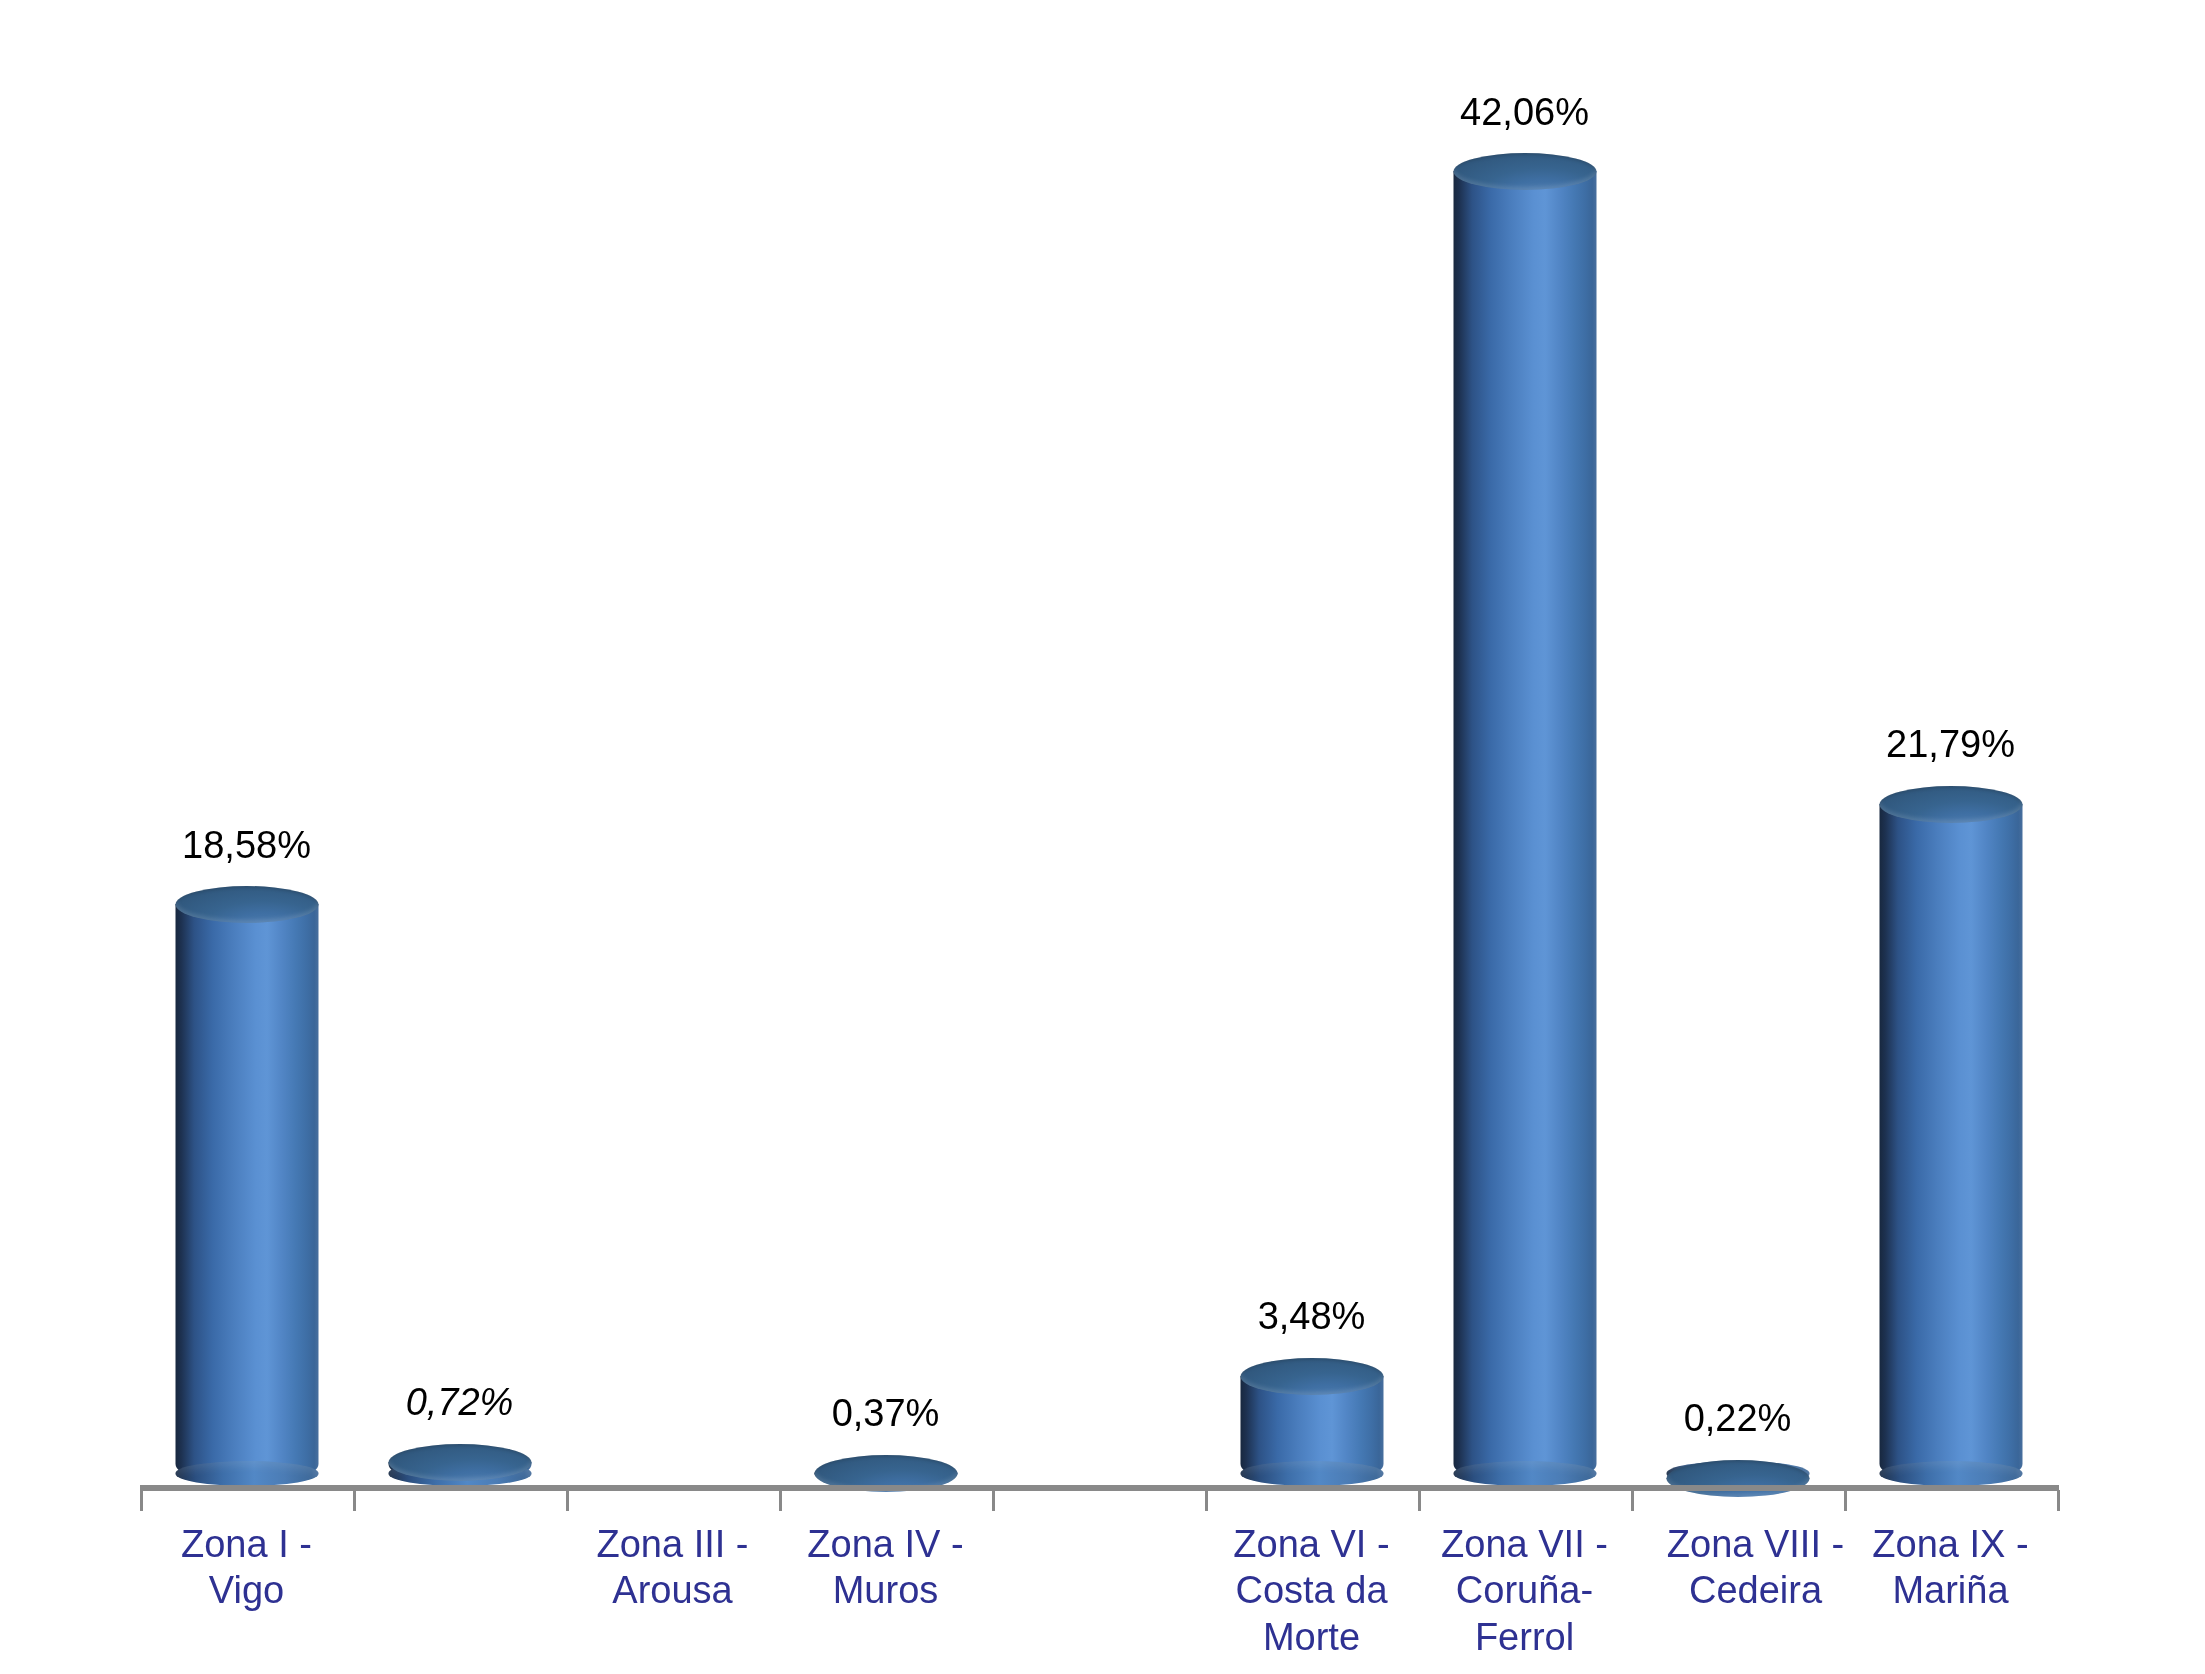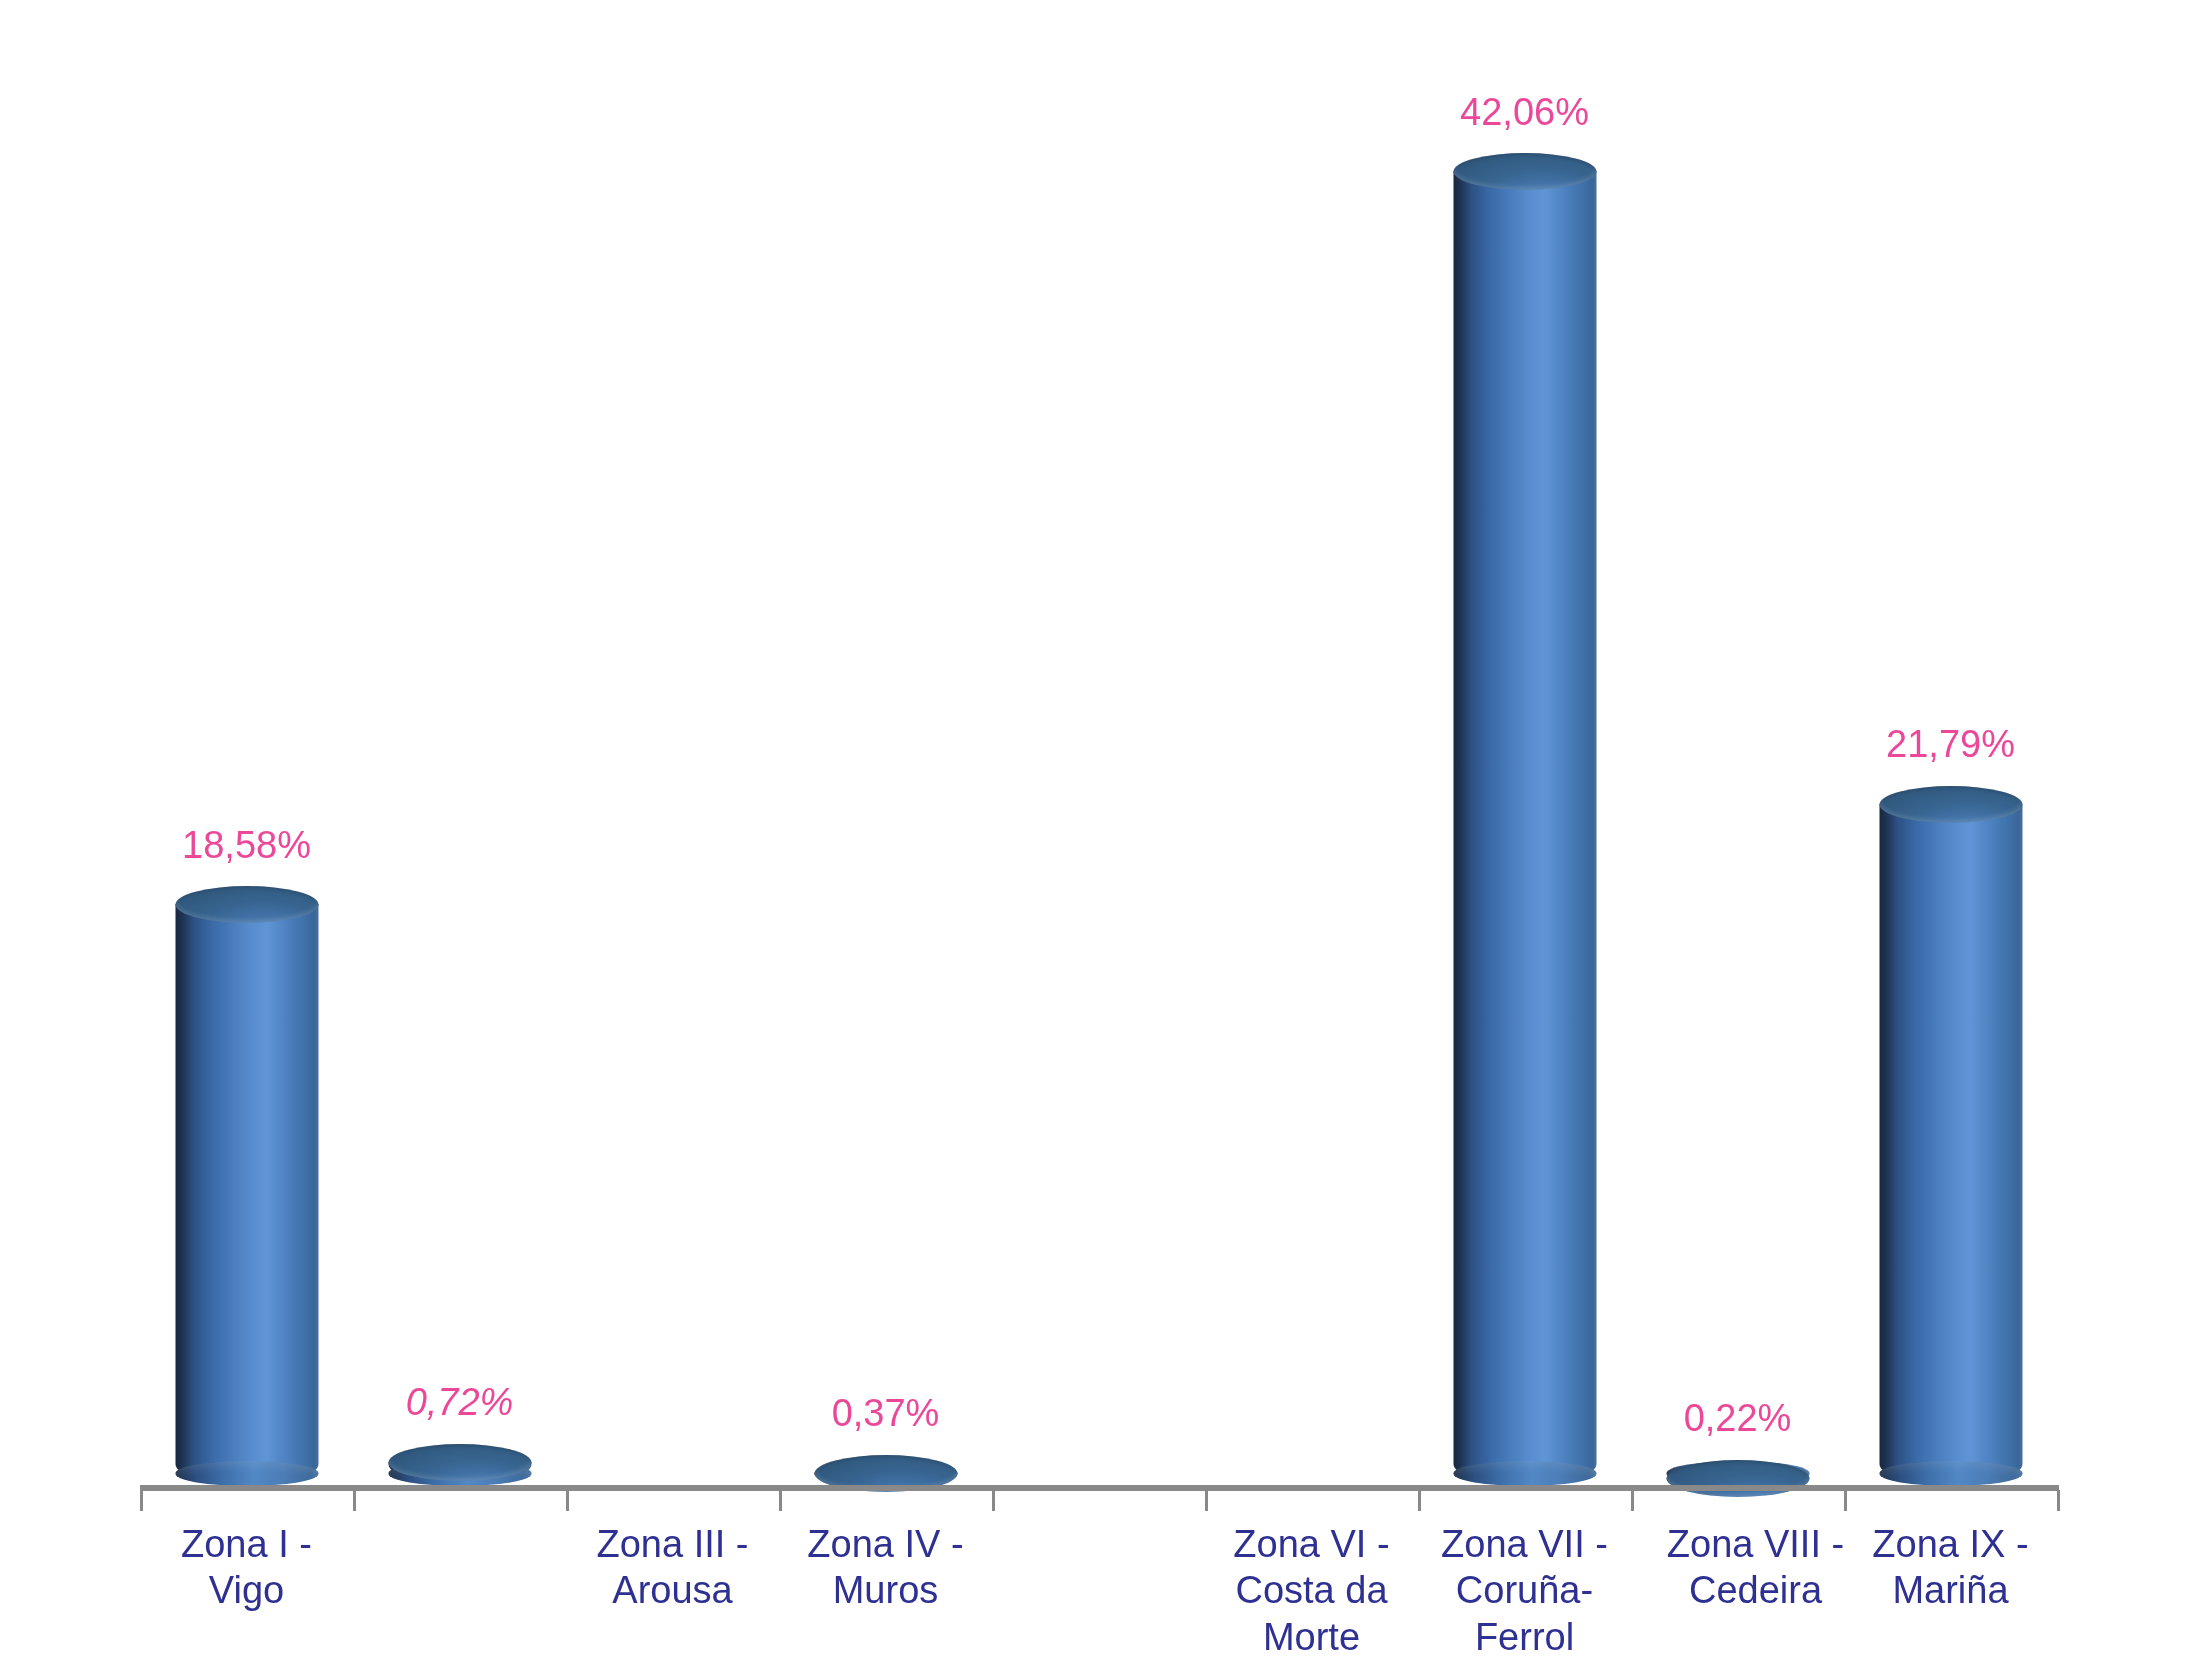--- a/index.html
+++ b/index.html
@@ -96,21 +96,21 @@
     box-shadow: inset 0 -2.4px 4.9px rgba(255,255,255,0.16),
                 inset 0 1.6px 3.2px rgba(0,0,0,0.18);
   }
 
   
   .data-label {
     position: absolute;
     left: 50%;
     transform: translateX(-50%);
     white-space: nowrap;
-    color: #ec4899;
+    color: #000000;
     font-size: 38px;
     font-family: "Liberation Sans", sans-serif;
     line-height: 1;
   }
 
   
   #axis-line {
     position: absolute;
     left: 140px;
     top: 1485px;
@@ -166,20 +166,28 @@
         </div>
         <div class="data-label" style="bottom: 64px; font-style: italic;">0,72%</div>
       </div>
       <div class="cat-slot" style="left: 639px; width: 213px;">
         <div class="cylinder" title="Zona IV - Muros: 0,37%" style="height: 30px;">
           <div class="cyl-body"></div>
           <div class="cyl-bottom"></div>
           <div class="cyl-top"></div>
         </div>
         <div class="data-label" style="bottom: 53px;">0,37%</div>
+      </div>
+      <div class="cat-slot" style="left: 1065px; width: 213px;">
+        <div class="cylinder" title="Zona VI - Costa da Morte: 3,48%" style="height: 127px;">
+          <div class="cyl-body"></div>
+          <div class="cyl-bottom"></div>
+          <div class="cyl-top"></div>
+        </div>
+        <div class="data-label" style="bottom: 150px;">3,48%</div>
       </div>
       <div class="cat-slot" style="left: 1278px; width: 213px;">
         <div class="cylinder" title="Zona VII - Coruña-Ferrol: 42,06%" style="height: 1332px;">
           <div class="cyl-body"></div>
           <div class="cyl-bottom"></div>
           <div class="cyl-top"></div>
         </div>
         <div class="data-label" style="bottom: 1354px;">42,06%</div>
       </div>
       <div class="cat-slot" style="left: 1491px; width: 213px;">

